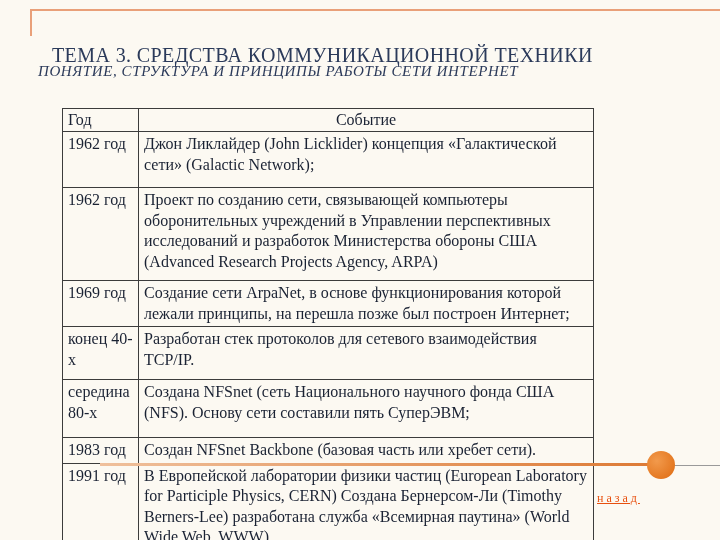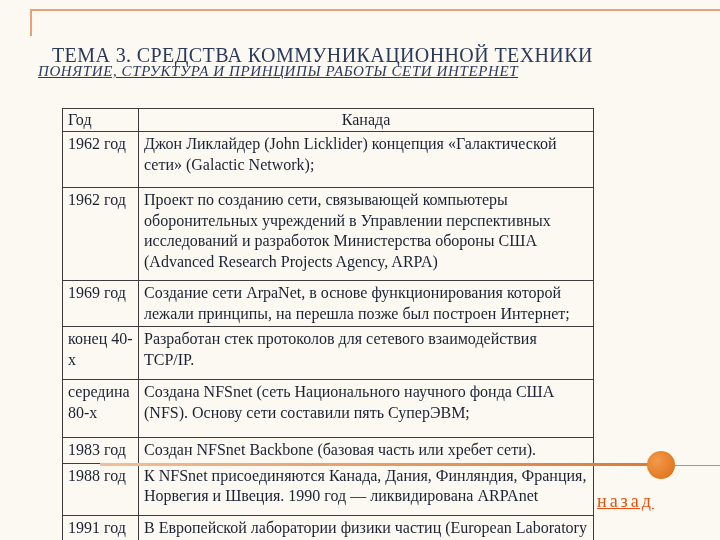--- a/index.html
+++ b/index.html
@@ -38,21 +38,20 @@
   }
   .subtitle {
     position: absolute;
     left: 38px; top: 63px;
     margin: 0;
     font-size: 15px;
     font-weight: normal;
     font-style: italic;
     letter-spacing: 0.6px;
     color: #2B3A5A;
-    text-decoration: underline;
   }
 
   table.events {
     position: absolute;
     left: 62px; top: 96px;
     width: 532px;
     border-collapse: collapse;
     font-size: 16px;
     line-height: 1.28;
     color: #1A2233;
@@ -101,21 +100,21 @@
     left: 647px; top: 451px;
     width: 28px; height: 28px;
     border-radius: 50%;
     background: radial-gradient(circle at 35% 35%, #F29A4C, #DE6A10);
     z-index: 3;
   }
 
   .back-link {
     position: absolute;
     left: 597px; top: 491px;
-    font-size: 18px;
+    font-size: 12px;
     letter-spacing: 3px;
     color: #E8500F;
     text-decoration: underline;
     cursor: pointer;
   }
 </style>
 </head>
 <body>
 
 <div class="slide">
@@ -127,21 +126,21 @@
   <h2 class="subtitle">ПОНЯТИЕ, СТРУКТУРА И ПРИНЦИПЫ РАБОТЫ  СЕТИ ИНТЕРНЕТ</h2>
 
   <table class="events">
     <colgroup>
       <col class="year-col">
       <col class="event-col">
     </colgroup>
     <thead>
       <tr>
         <th class="col-year">Год</th>
-        <th class="col-event">Канада</th>
+        <th class="col-event">Событие</th>
       </tr>
     </thead>
     <tbody>
         <tr>
           <td>1962 год</td>
           <td>Джон Ликлайдер (John Licklider) концепция «Галактической сети» (Galactic Network);</td>
         </tr>
         <tr>
           <td>1962 год</td>
           <td>Проект по созданию сети, связывающей компьютеры оборонительных учреждений в Управлении перспективных исследований и разработок Министерства обороны США (Advanced Research Projects Agency, ARPA)</td>
@@ -156,24 +155,20 @@
         </tr>
         <tr>
           <td>середина 80-х</td>
           <td>Создана NFSnet (сеть Национального научного фонда США (NFS). Основу сети составили пять СуперЭВМ;</td>
         </tr>
         <tr>
           <td>1983 год</td>
           <td>Создан NFSnet Backbone (базовая часть или хребет сети).</td>
         </tr>
         <tr>
-          <td>1988 год</td>
-          <td>К NFSnet присоединяются Канада, Дания, Финляндия, Франция, Норвегия и Швеция. 1990 год — ликвидирована ARPAnet</td>
-        </tr>
-        <tr>
           <td>1991 год</td>
           <td>В Европейской лаборатории физики частиц (European Laboratory for Participle Physics, CERN) Создана Бернерсом-Ли (Timothy Berners-Lee) разработана служба «Всемирная паутина» (World Wide Web, WWW).</td>
         </tr>
         <tr>
           <td>1993 год</td>
           <td>К NFSnet подключилась Россия</td>
         </tr>
       </tbody>
   </table>
 

